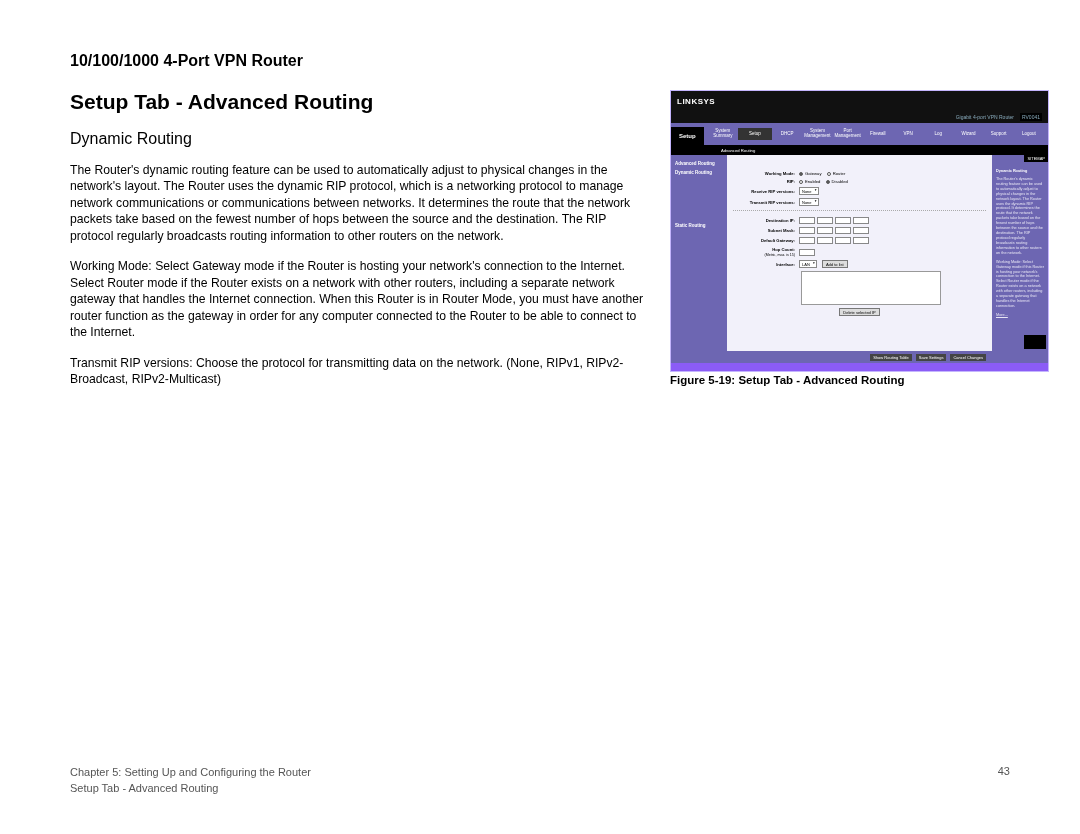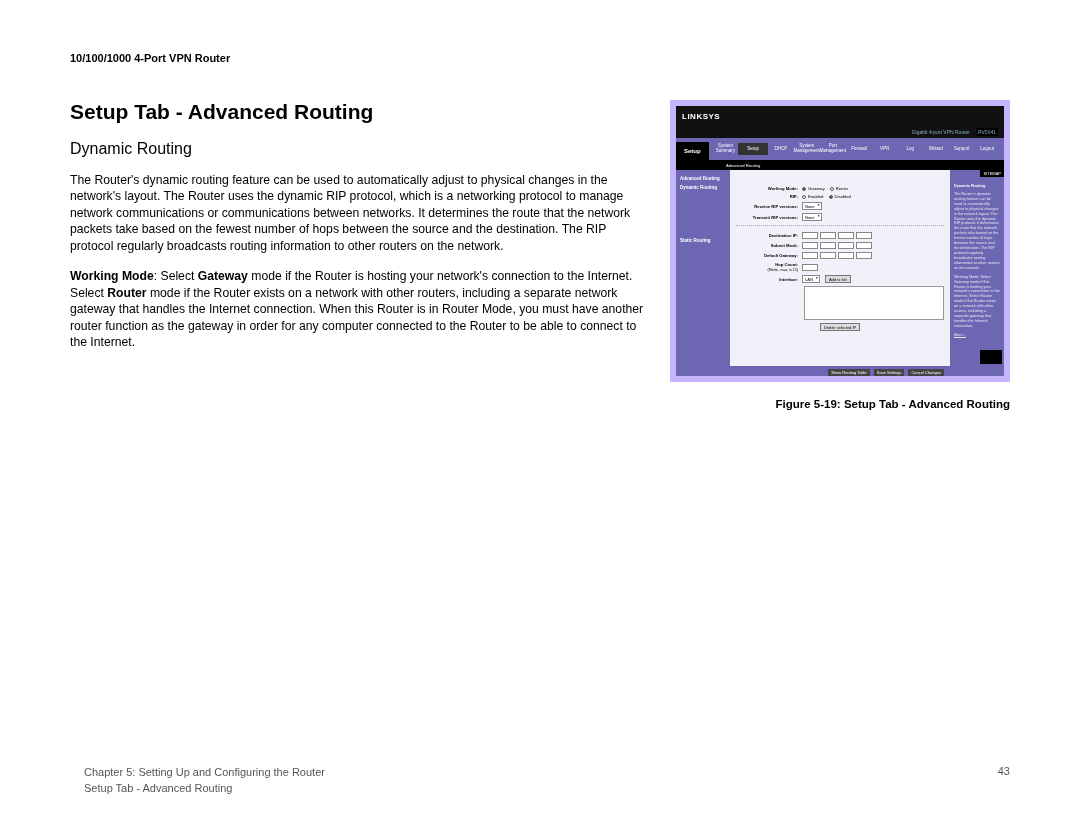--- a/index.html
+++ b/index.html
@@ -5,37 +5,37 @@
   * { margin: 0; padding: 0; box-sizing: border-box; }
   body {
     font-family: Arial, Helvetica, sans-serif;
     width: 1080px;
     height: 834px;
     background: #fff;
     color: #000;
     position: relative;
     padding: 52px 70px 40px 70px;
   }
-  .hdr { font-size: 11px; font-weight: bold; margin-bottom: 36px; }
+  .hdr { font-size: 16px; font-weight: bold; margin-bottom: 20px; }
   .content-row { display: flex; gap: 18px; }
   .textcol { flex: 1; }
   .figcol { width: 340px; }
   .title { font-size: 21px; font-weight: bold; margin-bottom: 16px; }
   .subtitle { font-size: 16px; margin-bottom: 14px; }
   .para { font-size: 12.2px; line-height: 1.35; margin-bottom: 14px; }
-  .b { font-weight: bold; text-align: right; }
+  .b { font-weight: normal; text-align: right; }
 
   
-  .footer { position: absolute; bottom: 38px; left: 84px; right: 70px; display: flex; justify-content: space-between; font-size: 11px; color: #555; }
+  .footer { position: absolute; bottom: 38px; left: 70px; right: 70px; display: flex; justify-content: space-between; font-size: 11px; color: #555; }
   .footer .left { line-height: 1.4; }
 
   
   .shot {
-    width: 340px; height: 282px;
-    border: 6px solid #c4b5fd;
+    width: 379px; height: 282px;
+    border: 1px solid #c4b5fd;
     background: #8b5cf6;
     position: relative;
     overflow: hidden;
     font-size: 4.2px;
     color: #000;
   }
   .shot .top1 { height: 20px; background: #111; color: #fff; display: flex; align-items: center; padding: 0 6px; font-size: 8px; font-weight: bold; letter-spacing: 0.5px; }
   .shot .top2 { height: 12px; background: #111; color: #8ab; display: flex; justify-content: flex-end; align-items: center; padding: 0 6px; font-size: 5px; gap: 6px; }
   .shot .band { height: 22px; background: #6d66b2; display: flex; align-items: flex-end; }
   .shot .band .setup { background: #000; color: #fff; font-size: 6px; font-weight: bold; padding: 6px 8px; }
@@ -56,34 +56,37 @@
   .shot .sel { background:#fff; border:0.5px solid #888; padding:0.5px 6px 0.5px 2px; font-size:4px; position:relative;}
   .shot .sel::after{content:"▾"; position:absolute; right:1px; top:0; font-size:3.5px;}
   .shot hr { border:none; border-top:1px dotted #aaa; margin: 4px 0 6px 0;}
   .shot .ipbox { width:16px; height:7px; background:#fff; border:0.5px solid #888; display:inline-block;}
   .shot .ipset { display:flex; gap:2px; }
   .shot .btn { background:#ddd; border:0.5px solid #777; padding:0.5px 3px; font-size:4px; display:inline-block;}
   .shot .listarea { background:#fff; border:0.5px solid #999; height:34px; margin: 2px 0 0 68px; width: 140px;}
   .shot .bottombar { position:absolute; bottom:0; left:0; right:0; height:12px; background:#6d66b2; display:flex; align-items:center; justify-content:flex-end; gap:4px; padding:0 6px;}
   .shot .bottombar .bbtn { background:#444; color:#fff; font-size:4px; padding:1px 3px;}
   .shot .cisco { position:absolute; right:2px; bottom:14px; width:22px; height:14px; background:#000;}
-  .caption { text-align: right; font-size: 11.5px; font-weight: bold; margin-top: 16px; }
+  .caption { text-align: left; font-size: 11.5px; font-weight: bold; margin-top: 2px; }
 </style>
 </head>
 <body>
 
 <div class="hdr">10/100/1000 4-Port VPN Router</div>
 
 <div class="content-row">
   <div class="textcol">
     <div class="title">Setup Tab - Advanced Routing</div>
     <div class="subtitle">Dynamic Routing</div>
     <div class="para">The Router's dynamic routing feature can be used to automatically adjust to physical changes in the network's layout. The Router uses the dynamic RIP protocol, which is a networking protocol to manage network communications or communications between networks. It determines the route that the network packets take based on the fewest number of hops between the source and the destination. The RIP protocol regularly broadcasts routing information to other routers on the network.</div>
     <div class="para">
       <span class="b">Working Mode</span><span>: Select </span><span class="b">Gateway</span><span> mode if the Router is hosting your network's connection to the Internet. Select </span><span class="b">Router</span><span> mode if the Router exists on a network with other routers, including a separate network gateway that handles the Internet connection. When this Router is in Router Mode, you must have another router function as the gateway in order for any computer connected to the Router to be able to connect to the Internet.</span>
+    </div>
+    <div class="para">
+      <span class="b">Transmit RIP versions</span><span>: Choose the protocol for transmitting data on the network. (None, RIPv1, RIPv2-Broadcast, RIPv2-Multicast)</span>
     </div>
   </div>
 
   <div class="figcol">
     <div class="shot">
       <div class="top1">
         <span>LINKSYS</span>
       </div>
       <div class="top2">
         <span>Gigabit 4-port VPN Router</span>

